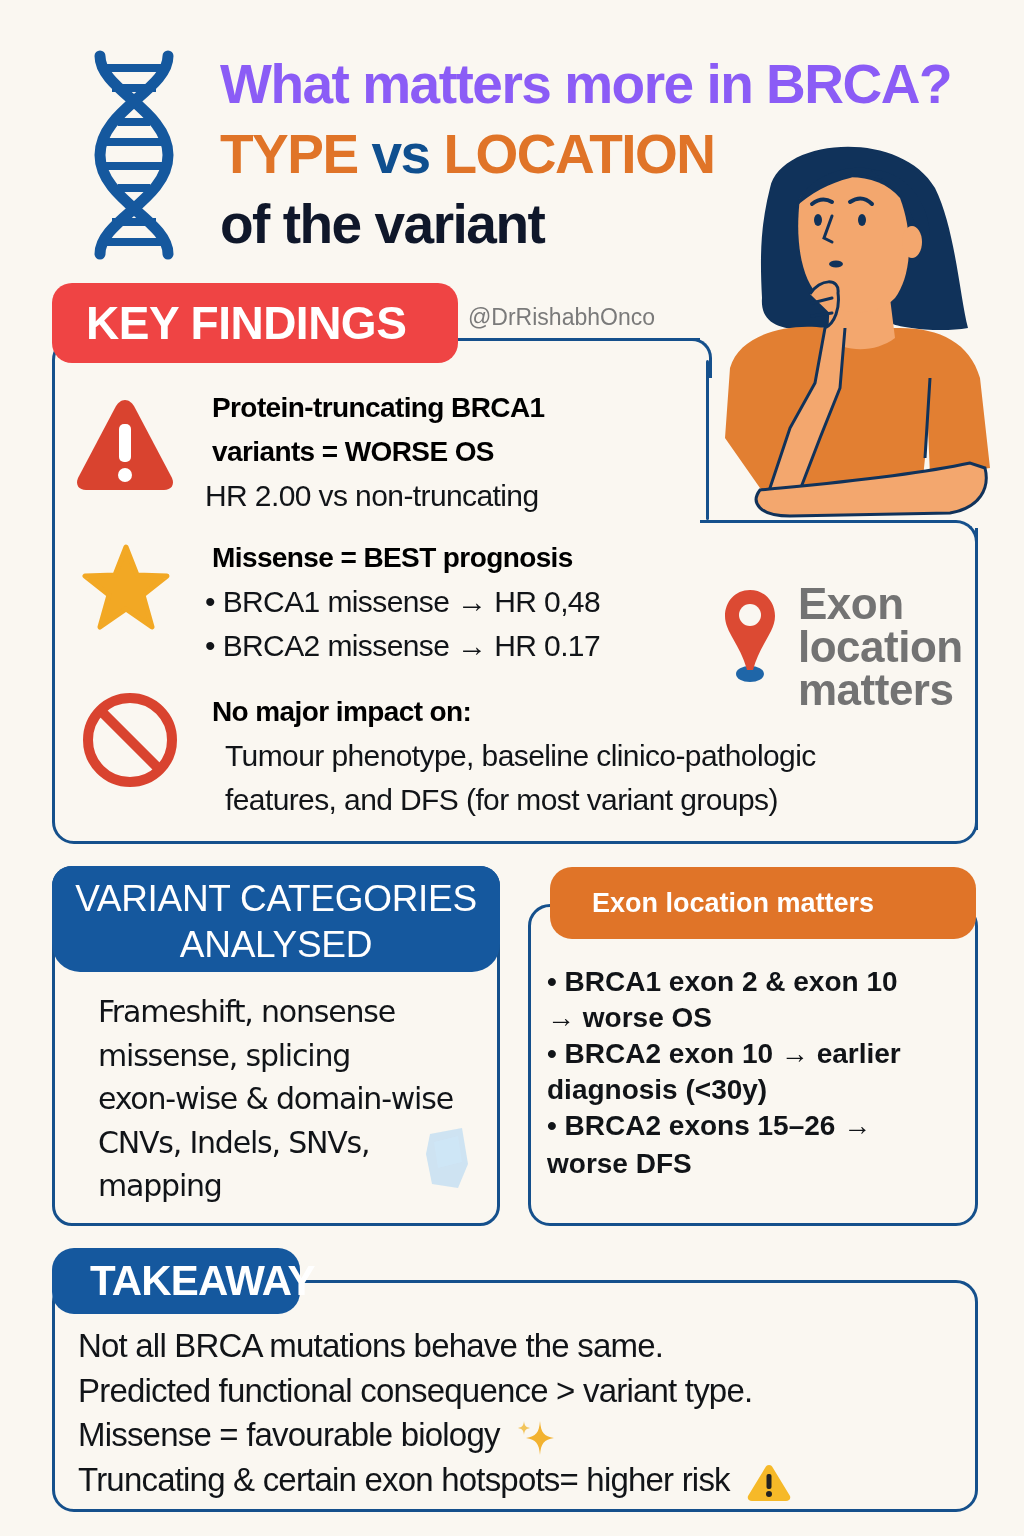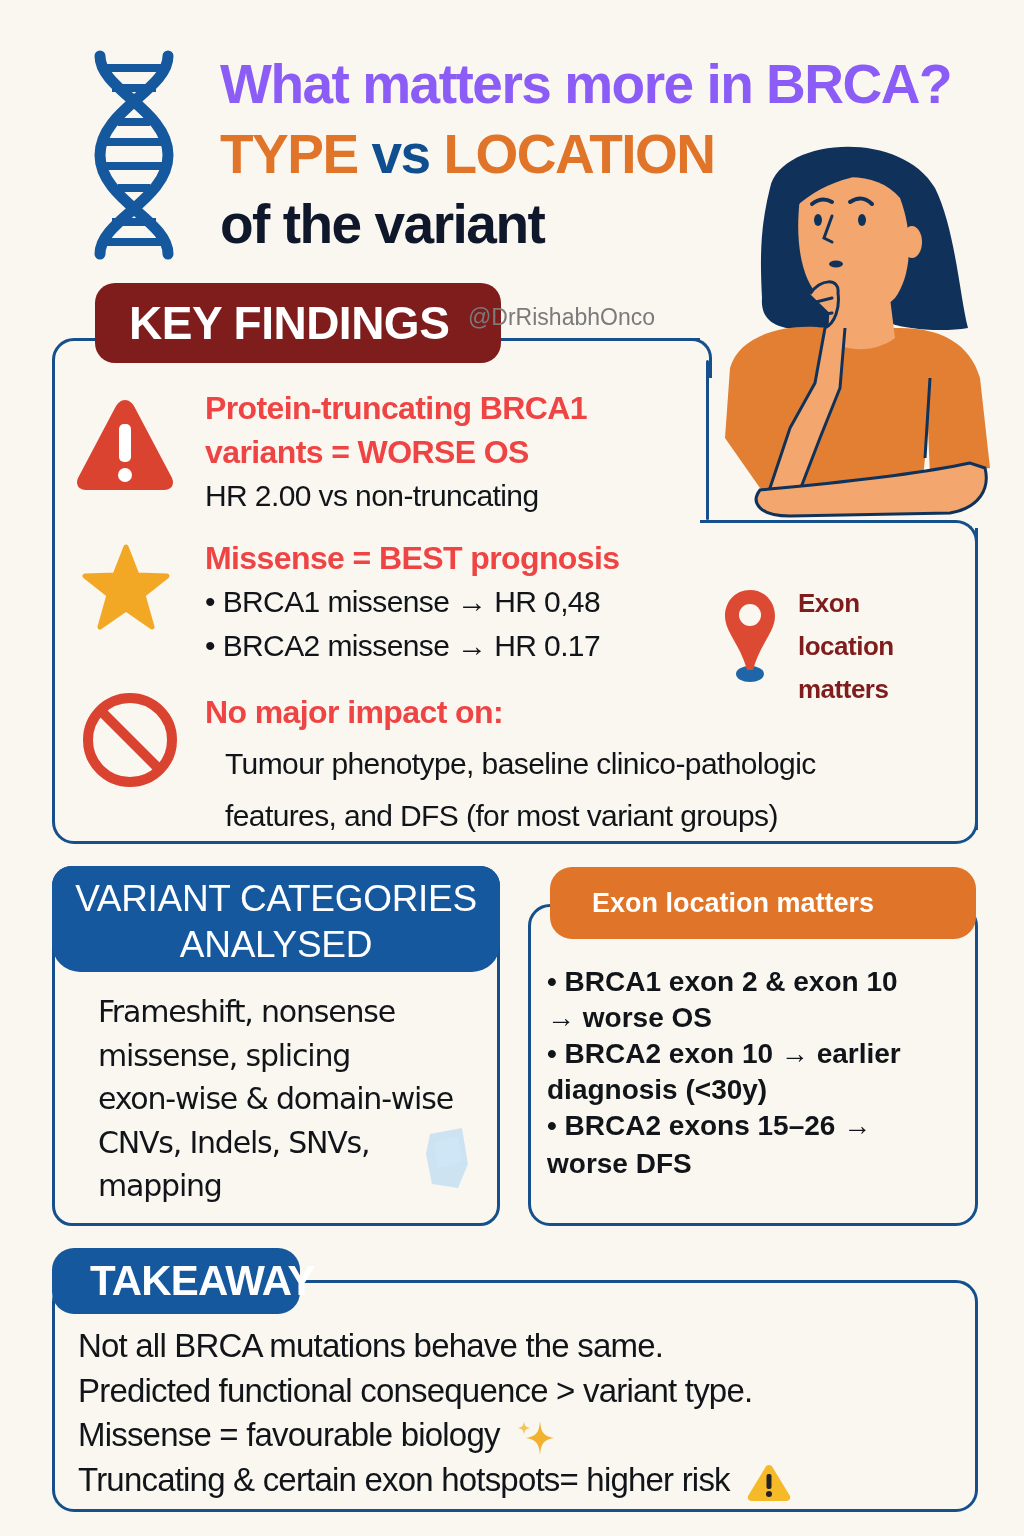--- a/index.html
+++ b/index.html
@@ -57,56 +57,56 @@
     }
     .kf-step {
       left: 700px; top: 520px; width: 278px; height: 40px;
       border-top: 3px solid #15508c;
       border-right: 3px solid #15508c;
       border-radius: 0 22px 0 0;
       background: transparent;
     }
     .kf-badge {
       left: 52px; top: 283px; width: 406px; height: 80px;
-      background: #7f1d1d; border-radius: 20px;
+      background: #ef4444; border-radius: 20px;
       color: #fff; font-family: "Liberation Sans", sans-serif;
       font-weight: 700; font-size: 46px; letter-spacing: -0.5px;
-      display: flex; align-items: center; padding-left: 34px; margin-left: 43px;
+      display: flex; align-items: center; padding-left: 34px;
     }
     .handle {
       left: 468px; top: 304px;
       font-family: "Liberation Sans", sans-serif;
       font-size: 23px; color: #7a7a7a;
     }
 
     .finding-title {
       font-family: "Liberation Sans", sans-serif;
-      font-weight: 700; font-size: 32px; letter-spacing: -0.6px;
-      color: #ef4444; line-height: 44px; white-space: nowrap;
+      font-weight: 700; font-size: 28px; letter-spacing: -0.6px;
+      color: #000000; line-height: 44px; white-space: nowrap; margin-left: 7px;
     }
     .finding-text {
       font-family: "Liberation Sans", sans-serif;
       font-size: 30px; letter-spacing: -0.6px;
       color: #111418; line-height: 44px; white-space: nowrap;
     }
 
     .f1 { left: 205px; top: 386px; }
     .f2 { left: 205px; top: 536px; }
     .f3 { left: 205px; top: 690px; }
-    .f3 .finding-text { padding-left: 20px; margin-top: 8px; }
+    .f3 .finding-text { padding-left: 20px; }
 
     .icon-warn { left: 74px; top: 394px; width: 102px; height: 100px; }
     .icon-star { left: 82px; top: 543px; width: 88px; height: 92px; }
     .icon-ban { left: 80px; top: 690px; width: 100px; height: 100px; }
     .icon-pin { left: 722px; top: 586px; width: 56px; height: 100px; }
     .exon-note {
       left: 798px; top: 582px;
       font-family: "Liberation Sans", sans-serif;
-      font-weight: 700; font-size: 26px; line-height: 43px;
-      letter-spacing: -0.5px; color: #7f1d1d;
+      font-weight: 700; font-size: 44px; line-height: 43px;
+      letter-spacing: -0.5px; color: #737373;
     }
 
     
     .vc-box {
       left: 52px; top: 866px; width: 448px; height: 360px;
       border: 3px solid #15508c; border-radius: 20px;
       overflow: hidden;
     }
     .vc-head {
       left: 52px; top: 866px; width: 448px; height: 106px;

